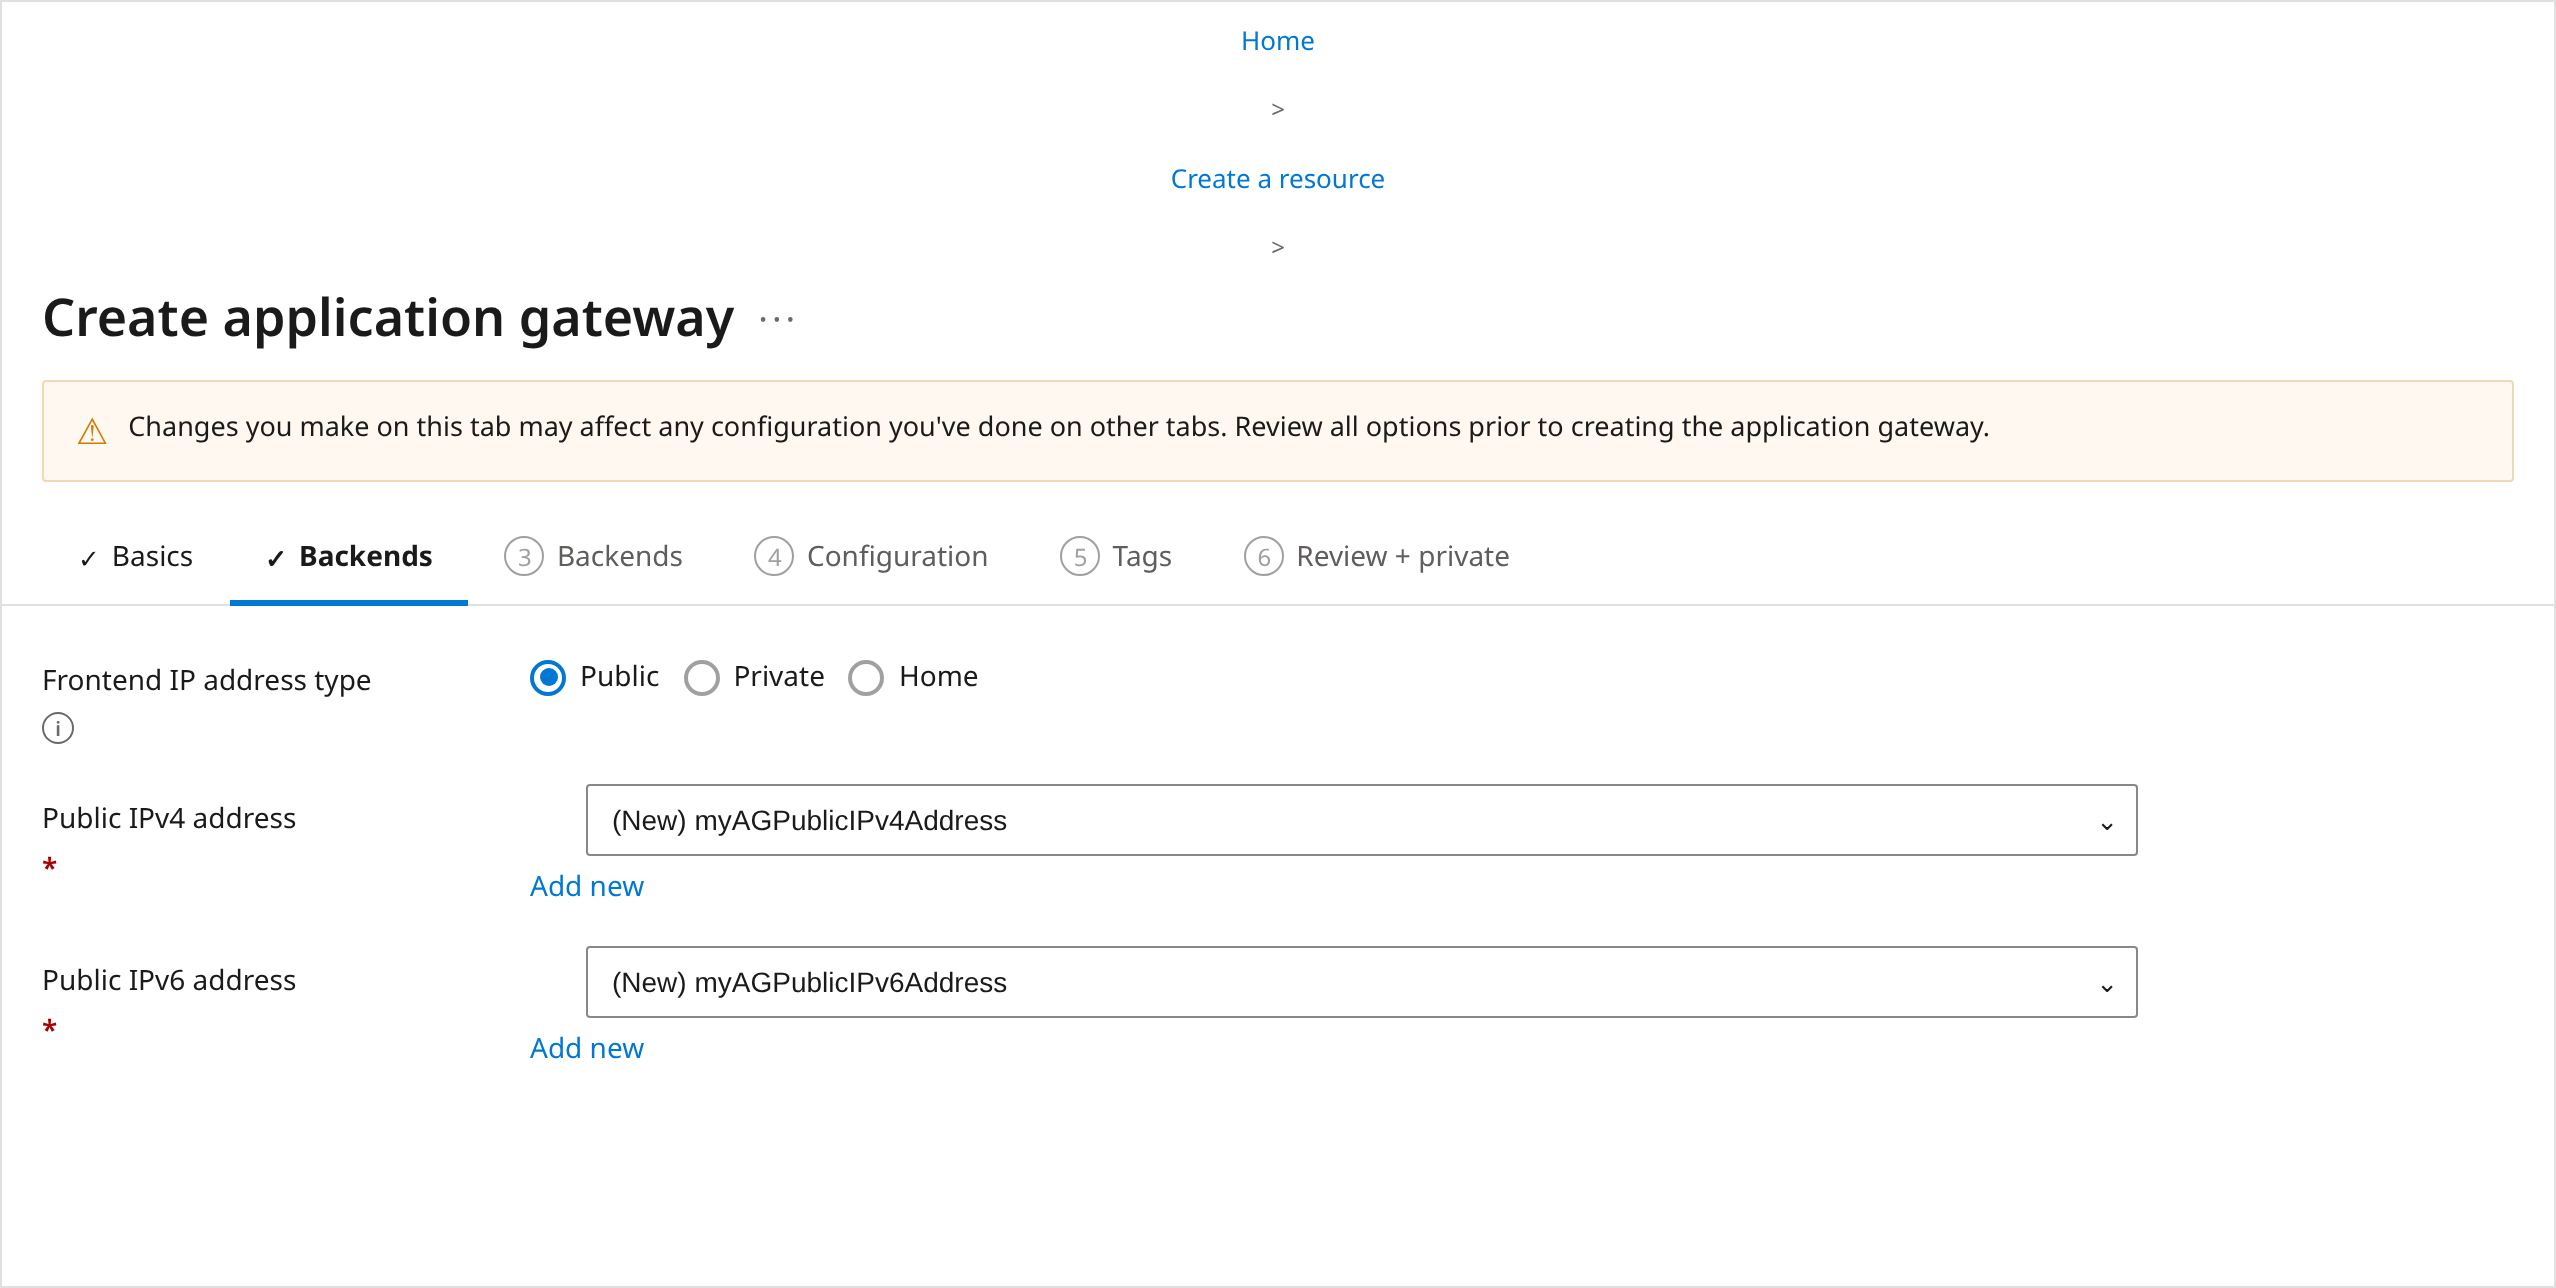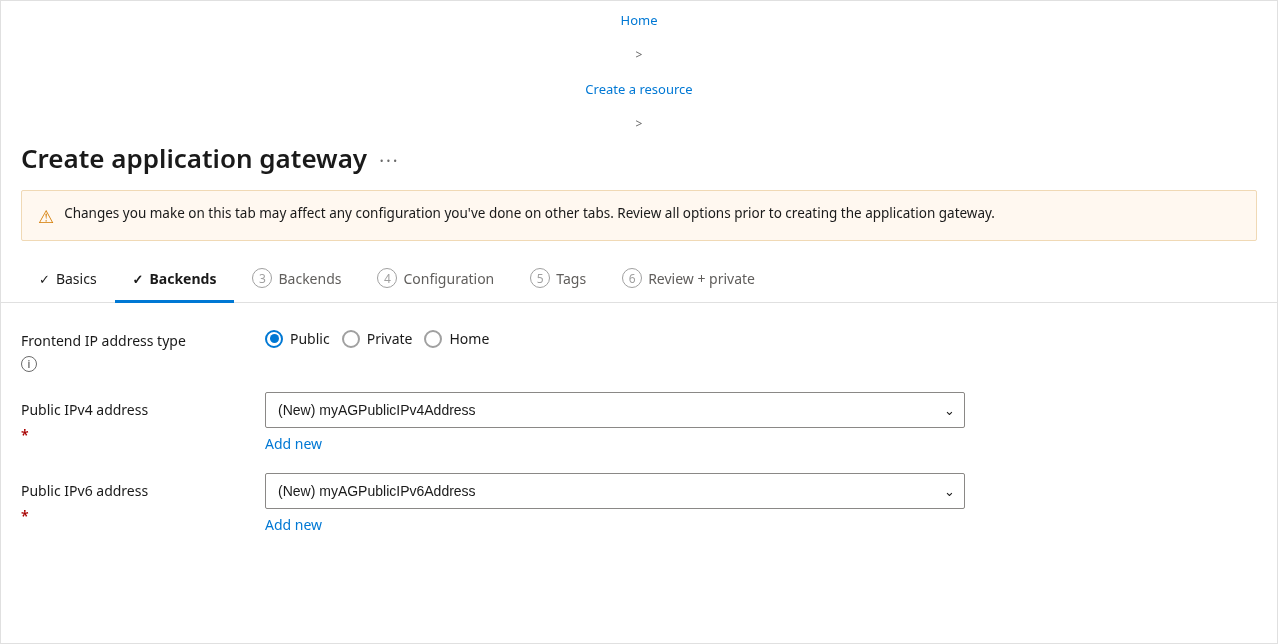--- a/index.html
+++ b/index.html
@@ -205,21 +205,22 @@
     }
     .radio-circle.selected::after {
       content: '';
       width: 9px;
       height: 9px;
       border-radius: 50%;
       background: #0078d4;
     }
     .select-wrapper {
       position: relative;
-      width: 700px;
+      width: 776px;
+      margin-left: 28px;
     }
     .select-control {
       width: 100%;
       padding: 8px 36px 8px 12px;
       border: 1px solid #8a8886;
       border-radius: 2px;
       font-size: 14px;
       color: #1a1a1a;
       background: #fff;
       appearance: none;

